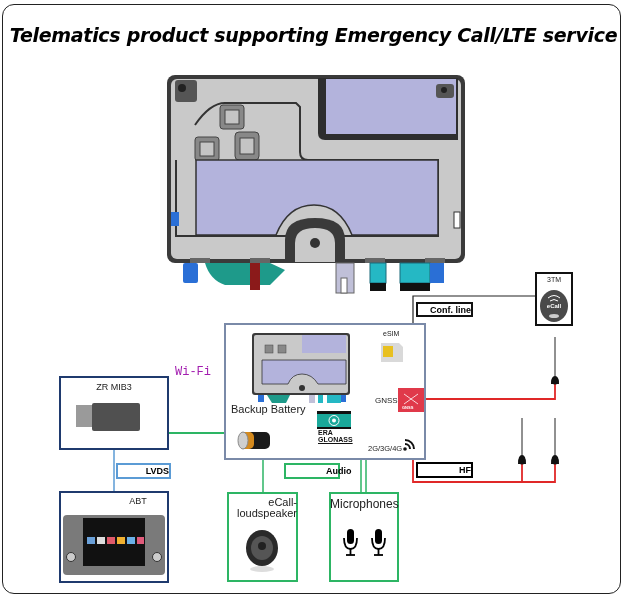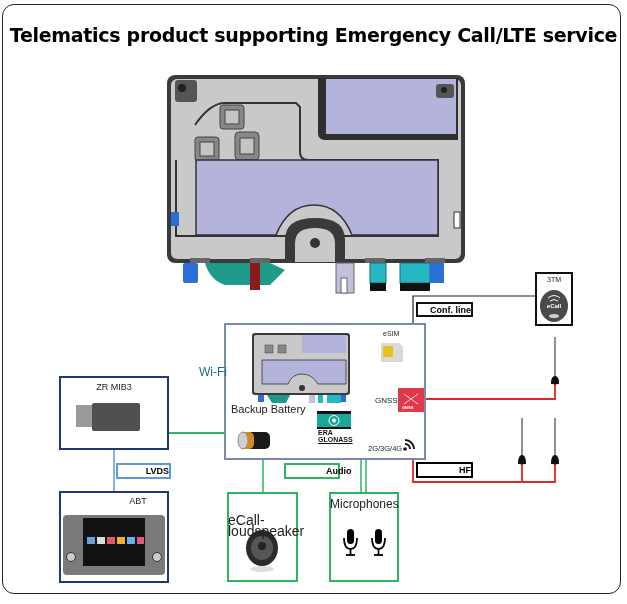--- a/index.html
+++ b/index.html
@@ -1,18 +1,18 @@
 <!DOCTYPE html>
 <html><head>
 <meta charset="utf-8">
 <style>
   html, body { margin:0; padding:0; background:#fff; }
   body { width:627px; height:604px; position:relative; overflow:hidden; font-family:"Liberation Sans", sans-serif; }
   .frame { position:absolute; left:2px; top:4px; width:619px; height:590px; border:1.5px solid #222; border-radius:12px; box-sizing:border-box; }
-  .title { position:absolute; left:0; top:24px; width:627px; text-align:center; font-family:"DejaVu Sans", sans-serif; font-weight:bold; font-size:19px; color:#000; letter-spacing:-0.3px; }
+  .title { position:absolute; left:0; top:24px; width:627px; text-align:center; font-family:"DejaVu Sans", sans-serif; font-style:italic; font-weight:bold; font-size:19px; color:#000; letter-spacing:-0.3px; }
   .abs { position:absolute; }
   .lbl { font-size:8px; color:#222; }
   .tag { position:absolute; background:#fff; font-weight:bold; font-size:9px; text-align:right; box-sizing:border-box; }
   svg { position:absolute; left:0; top:0; }
 </style>
 </head>
 <body>
 
 <div class="frame"></div>
 <div class="title">Telematics product supporting Emergency Call/LTE service</div>
@@ -198,26 +198,26 @@
 <div class="abs lbl" style="left:375px;top:396px;font-size:8px;">GNSS</div>
 <div class="abs" style="left:402px;top:405px;font-size:4px;color:#fff;font-weight:bold;">GNSS</div>
 <div class="abs lbl" style="left:368px;top:444px;font-size:7.5px;">2G/3G/4G</div>
 <div class="abs lbl" style="left:231px;top:403px;font-size:11px;">Backup Battery</div>
 <div class="abs" style="left:318px;top:429px;font-size:7px;font-weight:bold;line-height:7px;color:#111;">
   <div>ERA</div>
   <div style="text-decoration:underline;">GLONASS</div>
 </div>
 
 <div class="abs" style="left:60px;top:382px;width:108px;text-align:center;font-size:9px;color:#222;">ZR MIB3</div>
-<div class="abs" style="left:175px;top:365px;font-size:12px;color:#0f766e;font-family:Liberation Sans, sans-serif;margin-left:24px;">Wi-Fi</div>
+<div class="abs" style="left:175px;top:365px;font-size:12px;color:#a21caf;font-family:Liberation Mono, monospace;">Wi-Fi</div>
 <div class="abs" style="left:60px;top:496px;width:108px;text-align:center;font-size:9px;color:#222;padding-left:24px;">ABT</div>
 <div class="abs" style="left:536px;top:276px;width:36px;text-align:center;font-size:7px;color:#222;">3TM</div>
 <div class="abs" style="left:540px;top:303px;width:28px;text-align:center;font-size:6px;font-weight:bold;color:#fff;">eCall</div>
 
-<div class="abs" style="left:228px;top:515px;width:69px;text-align:left;font-size:14px;color:#222;line-height:11px;">
+<div class="abs" style="left:228px;top:497px;width:69px;text-align:right;font-size:11px;color:#222;line-height:11px;">
   <div>eCall-</div>
   <div>loudspeaker</div>
 </div>
 <div class="abs" style="left:330px;top:497px;width:68px;text-align:center;font-size:12px;color:#222;">Microphones</div>
 
 <div class="tag" style="left:416px;top:302px;width:57px;height:15px;line-height:12px;border:2px solid #111;">Conf. line</div>
 <div class="tag" style="left:116px;top:463px;width:55px;height:16px;line-height:13px;border:2px solid #5b9bd5;">LVDS</div>
 <div class="tag" style="left:284px;top:463px;width:56px;height:16px;line-height:13px;border:2px solid #2db564;padding-left:40px;">Audio</div>
 <div class="tag" style="left:416px;top:462px;width:57px;height:16px;line-height:13px;border:2px solid #000000;">HF</div>
 

